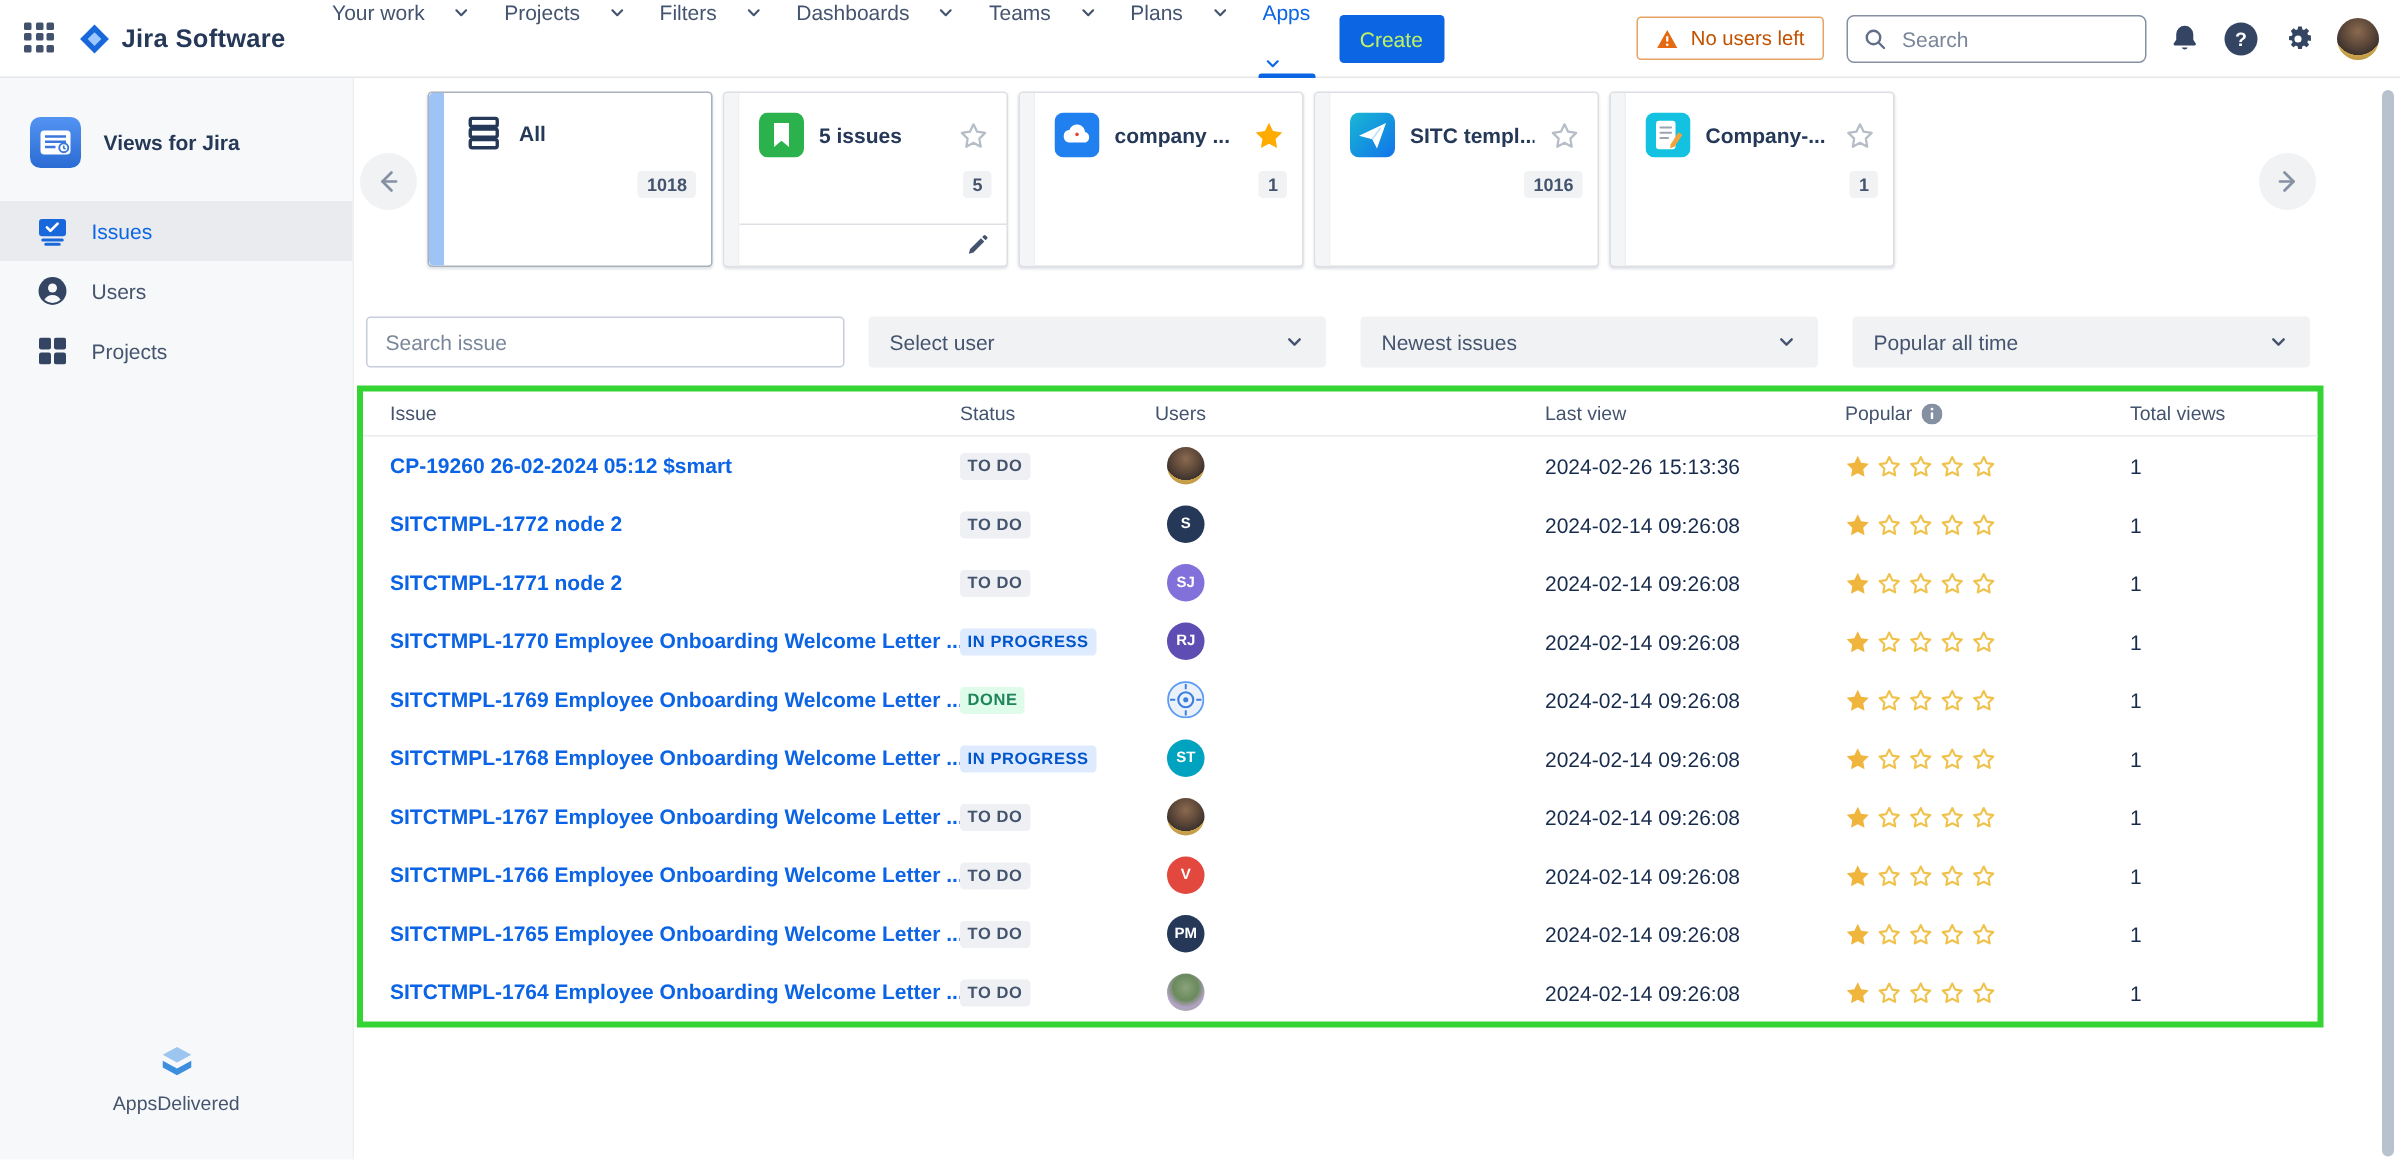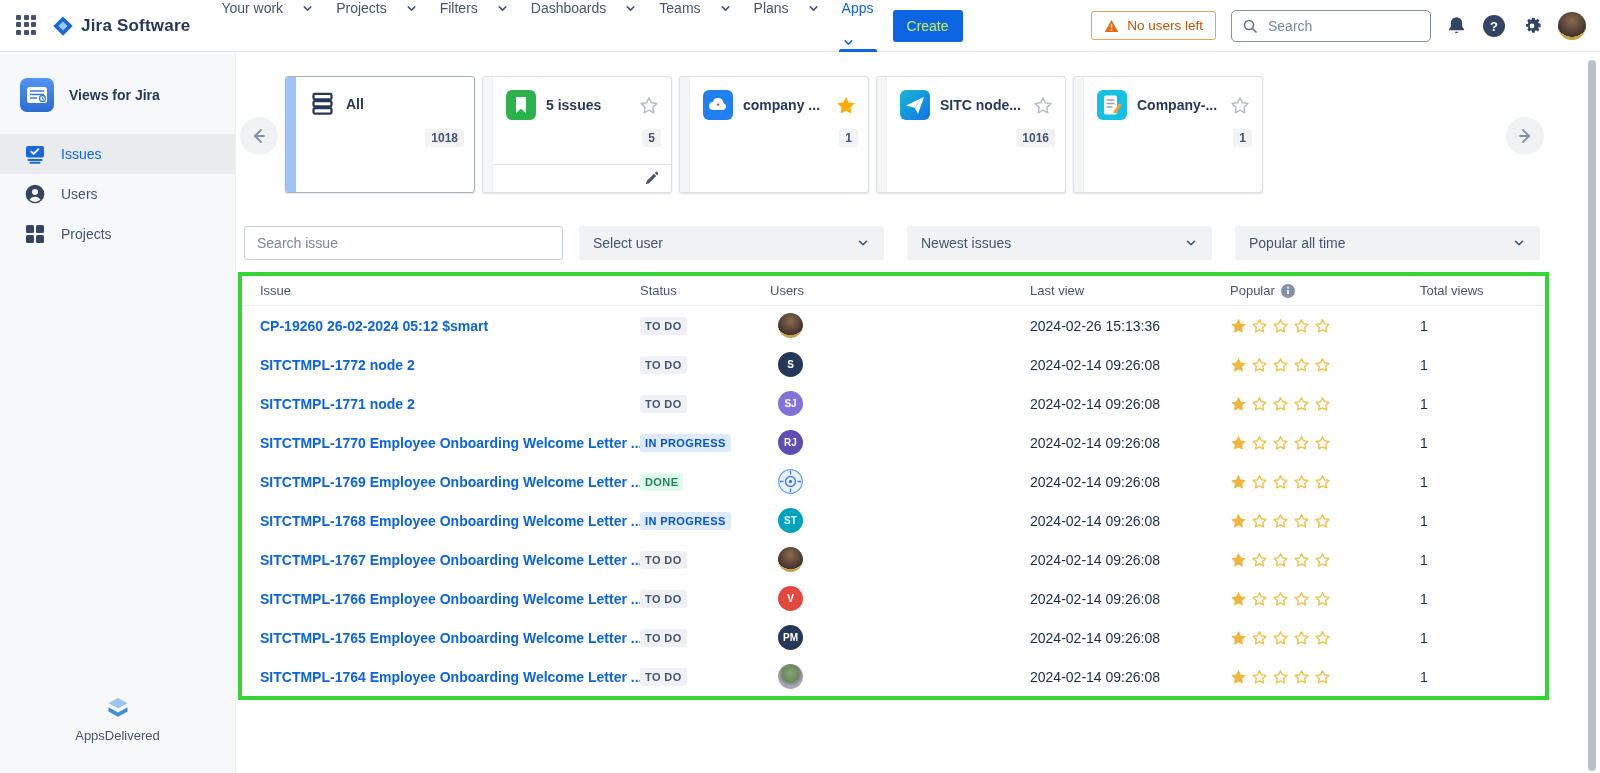--- a/index.html
+++ b/index.html
@@ -57,21 +57,21 @@
   .main { position:absolute; left:236px; top:52px; right:0; bottom:0; background:#fff; }
   .main-header { display:flex; justify-content:space-between; align-items:center; padding:14px 54px 0 8px; }
   .page-title { font-size:21px; font-weight:700; color:#172B4D; margin:0; }
   .header-right { display:flex; gap:12px; align-items:center; }
   .folder-search { width:150px; height:32px; border:1px solid #C8CED9; border-radius:3px;
              padding:0 10px; font-size:13.5px; color:#44546F; font-family:inherit; outline:none; }
   .add-folder { display:flex; align-items:center; gap:9px; background:#F1F2F4; border:none;
              border-radius:8px; height:34px; padding:0 14px 0 8px; font-size:14px; font-weight:500;
              color:#172B4D; cursor:pointer; font-family:inherit; }
 
-  .cards-row { position:relative; margin-top:24px; height:120px; }
+  .cards-row { position:relative; margin-top:9px; height:120px; }
   .arrow-btn { position:absolute; width:38px; height:38px; border-radius:50%; background:#F1F2F4;
              border:none; display:flex; align-items:center; justify-content:center; cursor:pointer; top:41px; }
   .arrow-left { left:4px; } .arrow-right { right:56px; }
   .cards-track { display:flex; gap:7px; margin-left:49px; }
   .card { position:relative; width:190px; height:117px; background:#fff; border:1px solid #DCDFE4;
           border-radius:3px; box-shadow:0 1px 2px rgba(9,30,66,.14); display:flex; cursor:pointer; }
   .card.selected { border-color:#A9B1BC; }
   .card-stripe { width:10px; background:#F4F5F7; border-right:1px solid #EDEFF2; border-radius:3px 0 0 3px; }
   .card.selected .card-stripe { background:#9EC3F7; border-right-color:#9EC3F7; }
   .card-body { flex:1; position:relative; padding:13px 12px 0 13px; min-width:0; }
@@ -388,21 +388,21 @@
                     <linearGradient id="gplane" x1="0" y1="0" x2="1" y2="1">
                       <stop offset="0" stop-color="#18B8D4"></stop>
                       <stop offset="1" stop-color="#1273EA"></stop>
                     </linearGradient>
                   </defs>
                   <rect width="30" height="30" rx="6" fill="url(#gplane)"></rect>
                   <path d="M6 15.5l18-8.5-6 17-3.2-6.2z" fill="#fff"></path>
                   <path d="M14.8 17.8l5.5-7.5" stroke="#BFE2FF" stroke-width="1.2"></path>
                 </svg>
               </span>
-              <span class="card-name">SITC node...</span>
+              <span class="card-name">SITC templ...</span>
               <span class="card-star">
                 <svg width="20" height="19" viewBox="0 0 20 19">
                   <path d="M10 1.9l2.4 4.9 5.4.8-3.9 3.8.9 5.4L10 14.2l-4.8 2.6.9-5.4-3.9-3.8 5.4-.8z" fill="none" stroke="currentColor" stroke-width="1.5" stroke-linejoin="round"></path>
                 </svg>
               </span>
             </div>
             <span class="card-count">1016</span>
           </div>
         </div>
         <div class="card">

